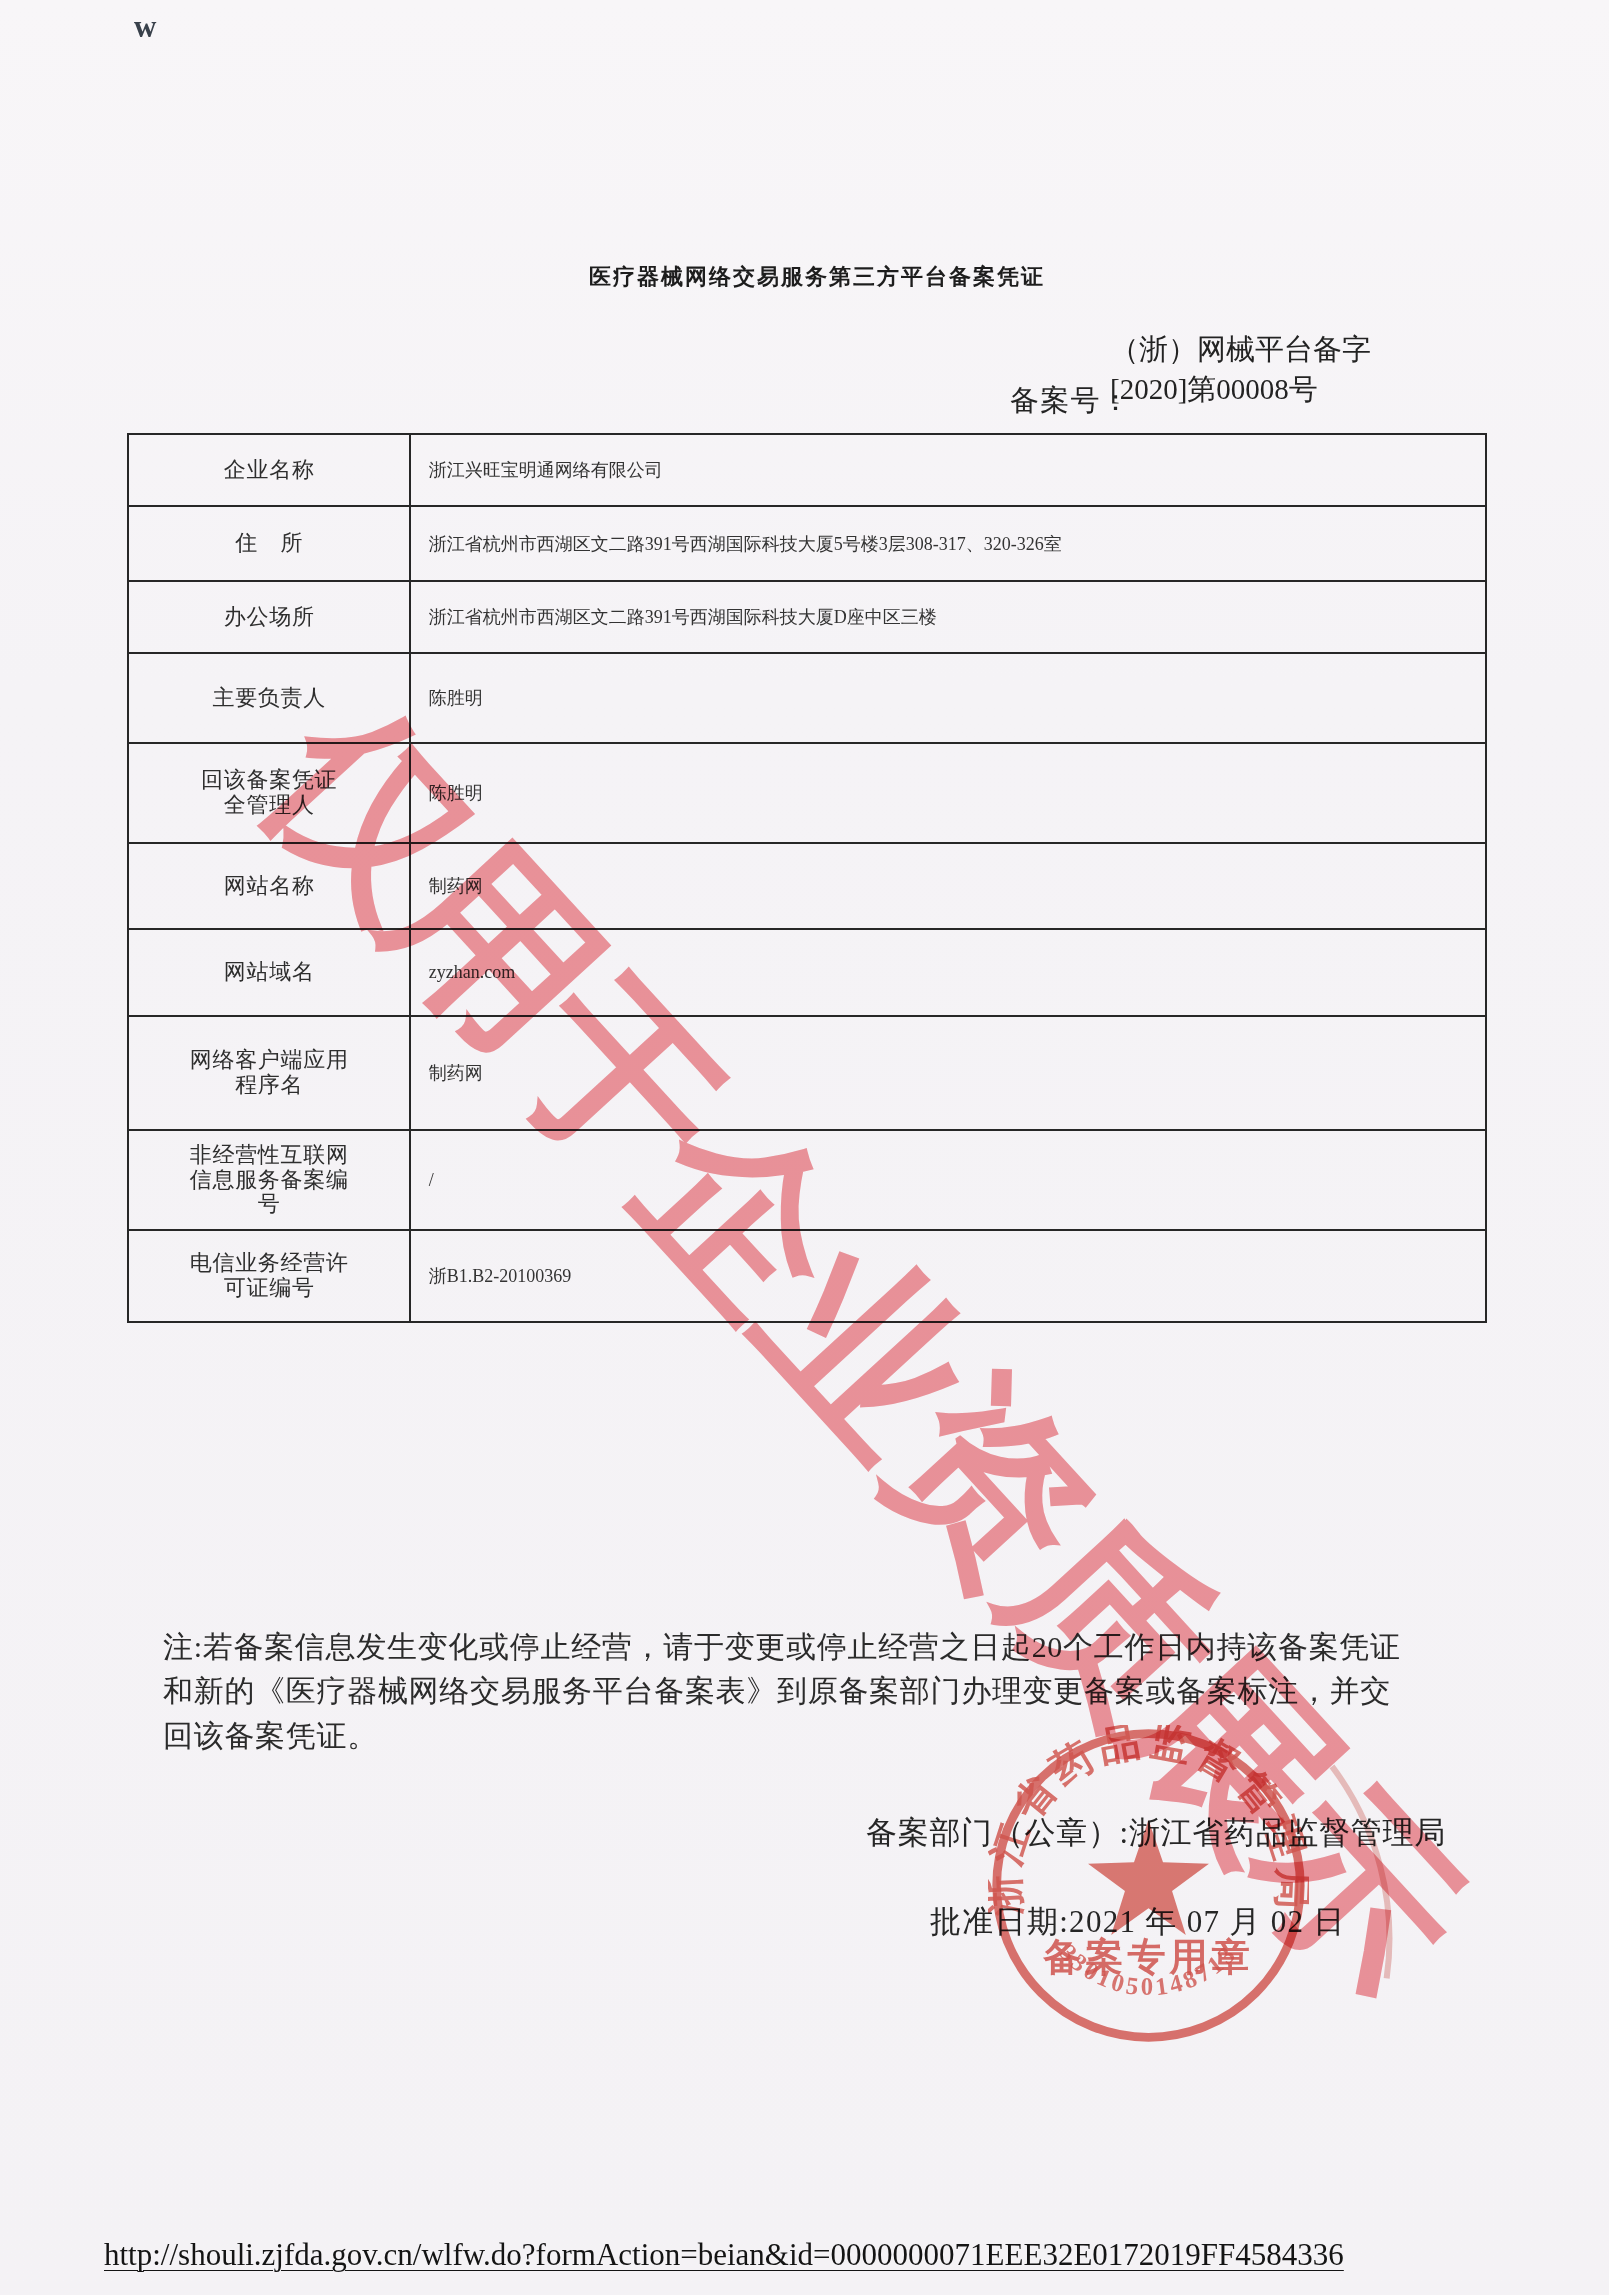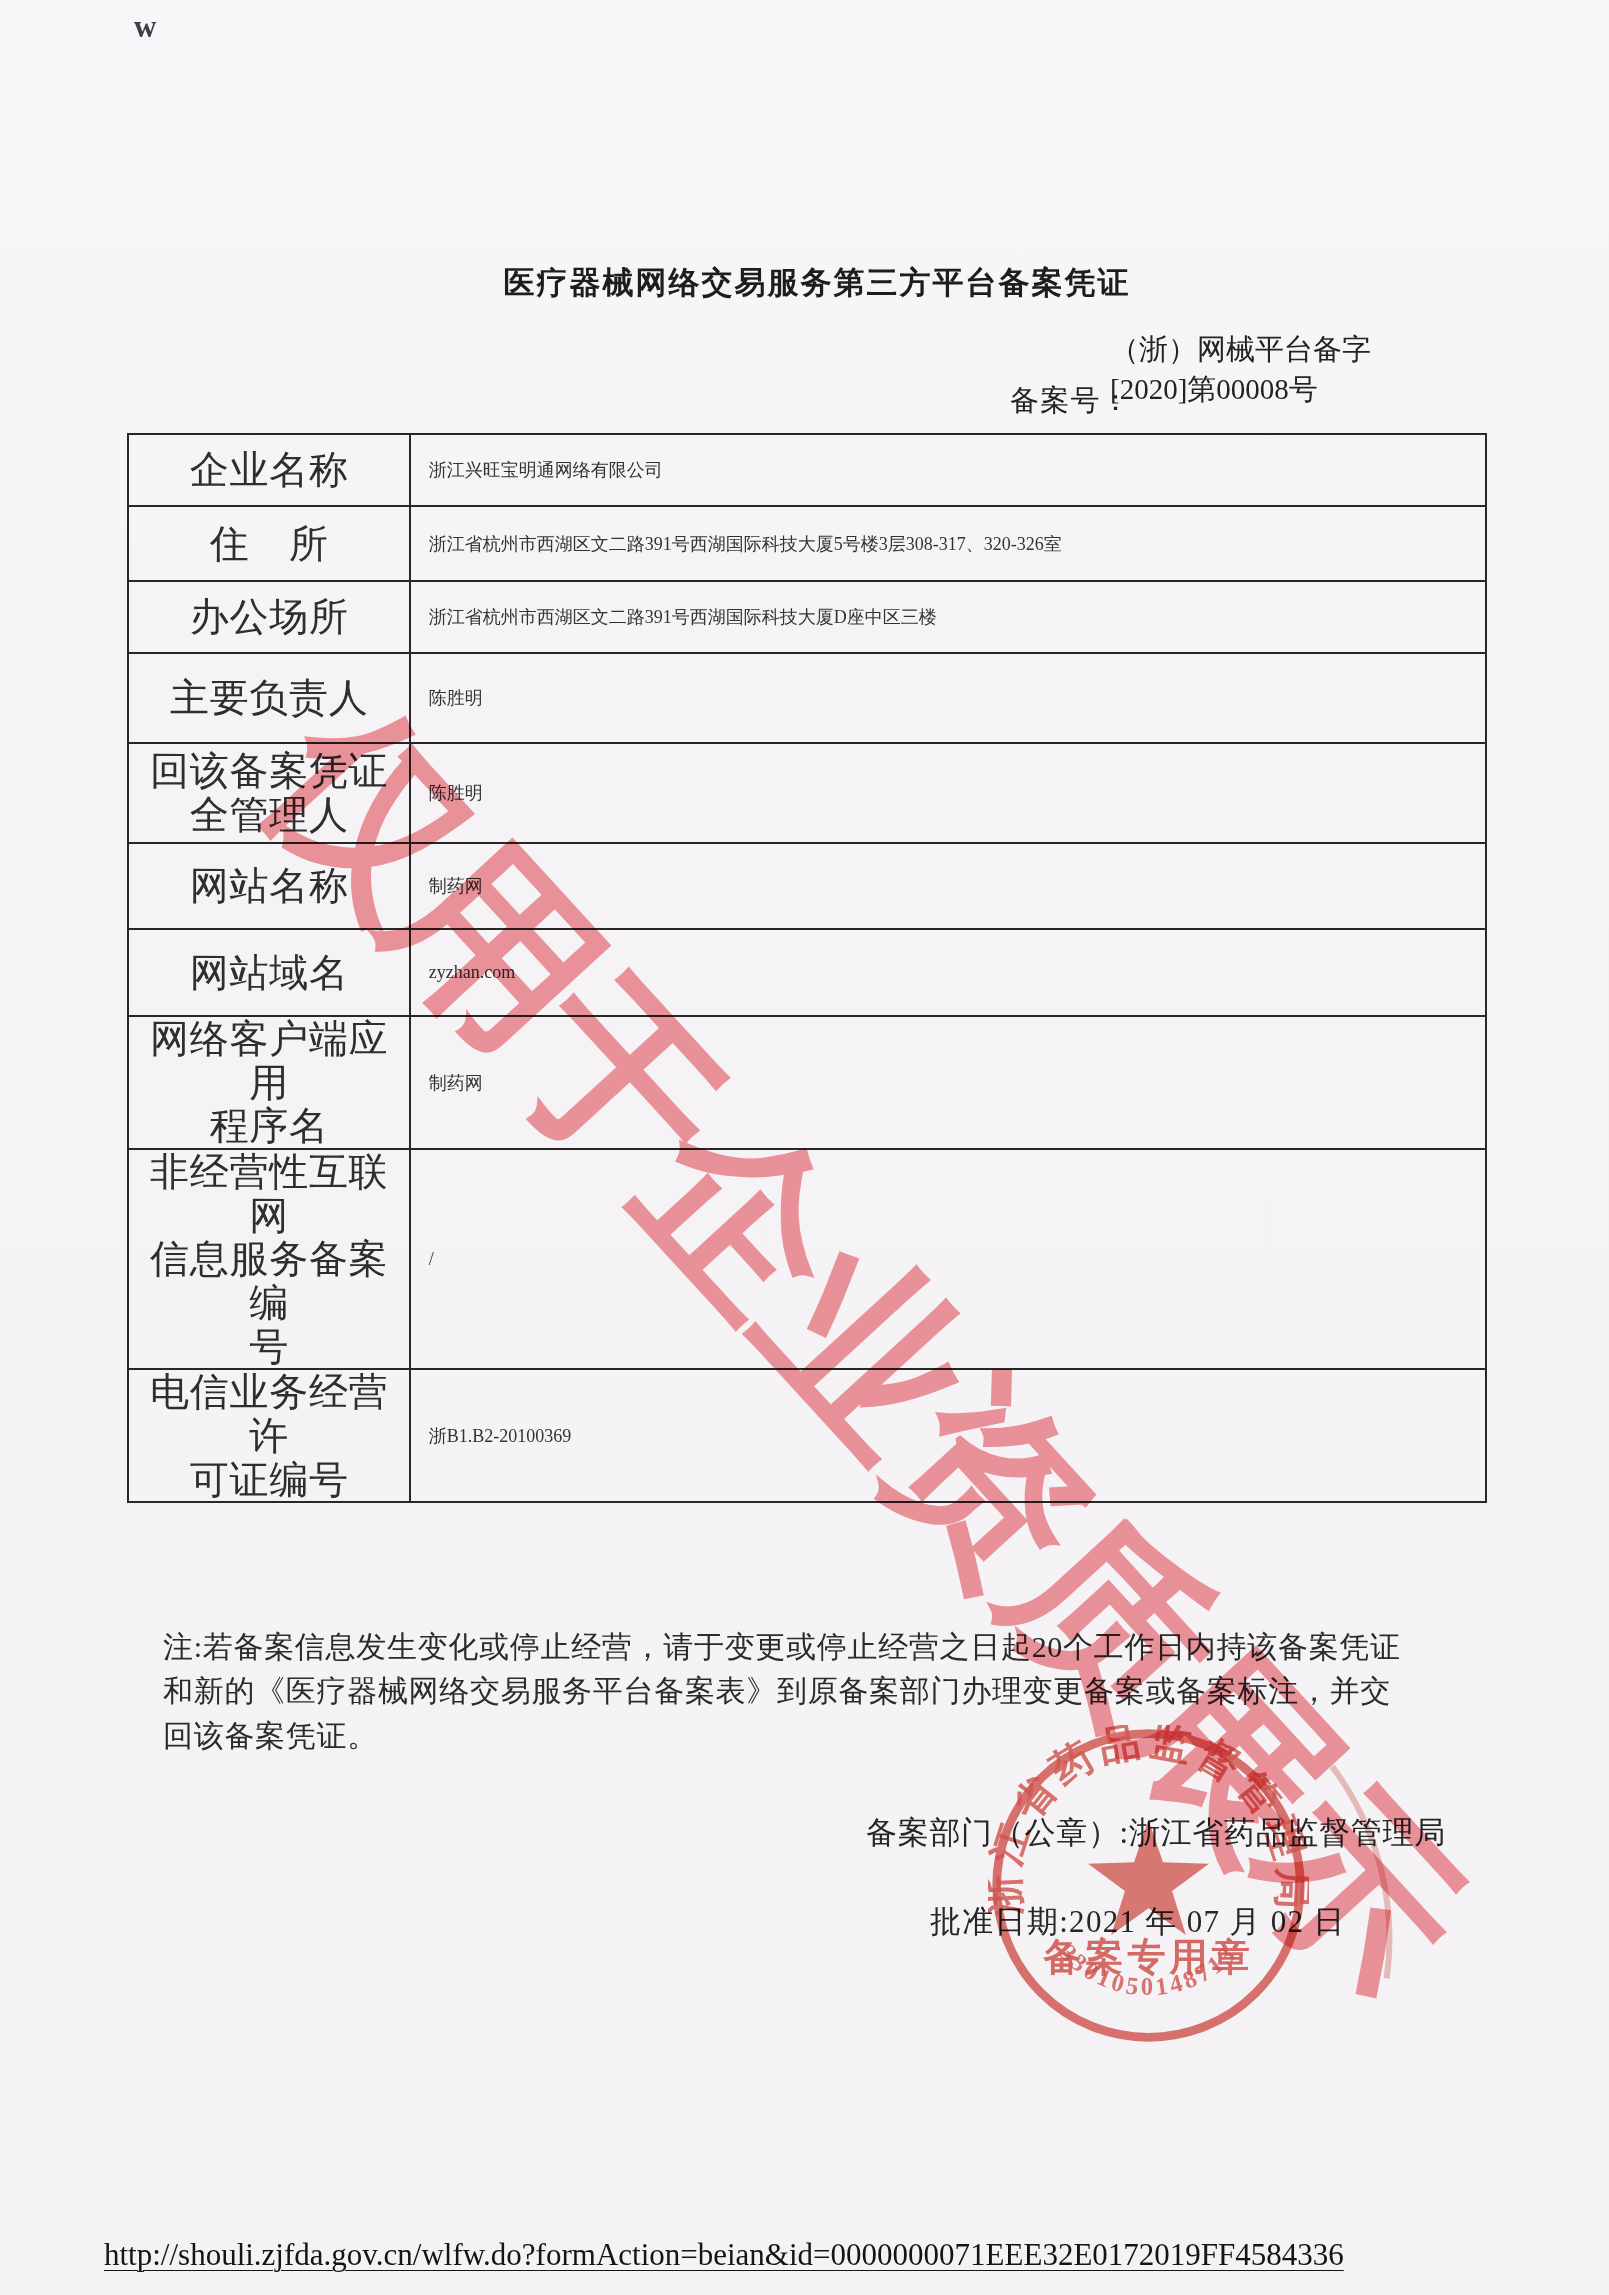--- a/index.html
+++ b/index.html
@@ -14,38 +14,38 @@
     background:linear-gradient(180deg,#f8f6f8 0%,#f5f3f6 30%,#f4f2f5 100%);
   }
   .corner-w{
     position:absolute;left:134px;top:9.4px;
     font-size:31px;font-weight:700;color:#39414b;
   }
   .title{
     position:absolute;left:50%;top:262px;transform:translateX(-50%);
     margin:0 0 0 12px;white-space:nowrap;
     font-family:"Liberation Sans","DejaVu Sans",sans-serif;
-    font-size:31px;font-weight:700;letter-spacing:2px;color:#1d1d1d;
+    font-size:22px;font-weight:700;letter-spacing:2px;color:#1d1d1d;
   }
   .filing-no{position:absolute;left:1010px;top:329px;width:481px;}
   .fn-label{
     position:absolute;left:0;top:52px;
     font-size:29px;letter-spacing:1.3px;color:#232323;
   }
   .fn-value{position:absolute;left:100px;top:0;font-size:29px;line-height:40px;color:#232323;white-space:nowrap;}
   table.info{
     position:absolute;left:127px;top:433px;width:1360px;
     border-collapse:collapse;table-layout:fixed;
     background:transparent;
   }
   table.info,table.info td{border:2px solid #272727;}
   table.info{border-width:2.7px;}
   td.lbl{
     width:275px;text-align:center;vertical-align:middle;
-    font-size:39px;line-height:1.12;letter-spacing:0.7px;color:#2e2e2e;
+    font-size:22px;line-height:1.12;letter-spacing:0.7px;color:#2e2e2e;
     white-space:pre-line;padding:0 2.7px;
   }
   td.val{
     vertical-align:middle;text-align:left;
     font-size:18px;color:#333;padding:0 6.7px 0 17.4px;
     letter-spacing:0px;white-space:nowrap;overflow:hidden;
   }
   .note{
     position:absolute;left:126px;top:1625px;width:1371px;
     font-size:30px;line-height:1.48;color:#2b2b2b;

